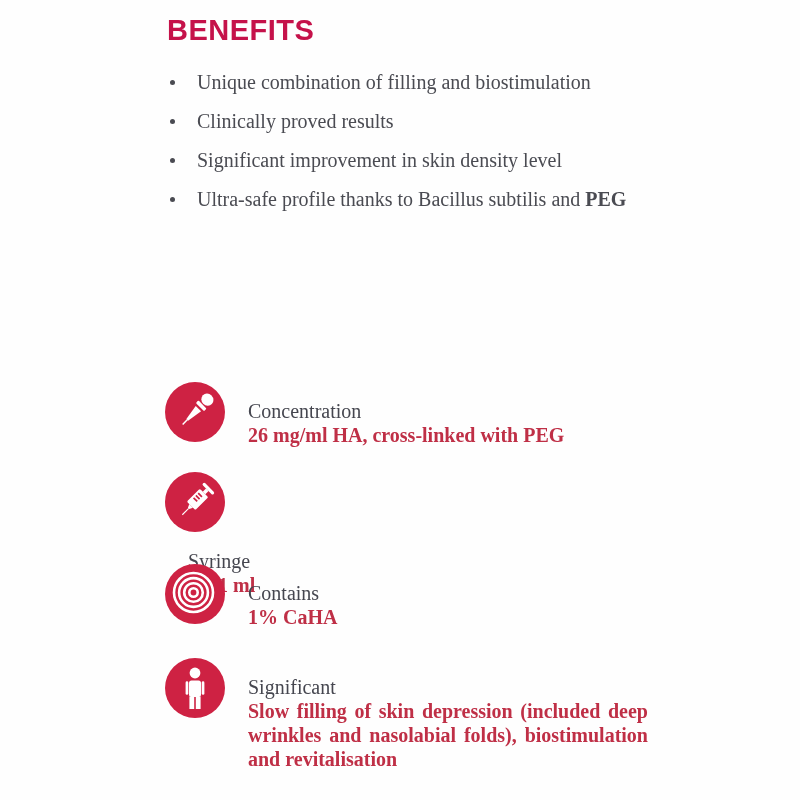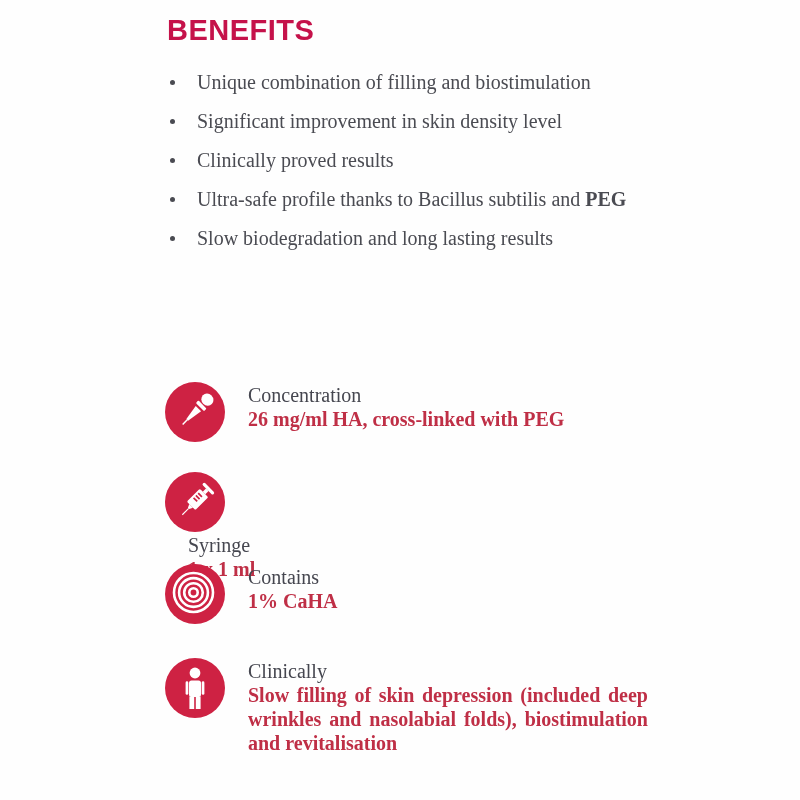--- a/index.html
+++ b/index.html
@@ -76,40 +76,40 @@
   .spec-icon svg { display: block; width: 60px; height: 60px; }
   .spec-text {
     margin-left: 23px;
     width: 400px;
     padding-top: 1px;
   }
   .spec-label {
     font-size: 20px;
     line-height: 24px;
     color: var(--label-dark);
+    margin-top: 16px;
   }
   .spec-value {
     font-size: 20px;
     line-height: 24px;
     font-weight: bold;
     color: var(--value-red);
   }
   .spec-value.justify { text-align: justify; }
 </style>
 </head>
 <body>
 
 <div class="page">
   <h1 class="benefits-heading">BENEFITS</h1>
   <ul class="benefits-list" id="benefits-list">
       <li class="benefit-item"><span>Unique combination of filling and biostimulation</span><b></b></li>
+      <li class="benefit-item"><span>Clinically proved results</span><b></b></li>
       <li class="benefit-item"><span>Significant improvement in skin density level</span><b></b></li>
-      <li class="benefit-item"><span>Clinically proved results</span><b></b></li>
       <li class="benefit-item"><span>Ultra-safe profile thanks to Bacillus subtilis and </span><b>PEG</b></li>
-      <li class="benefit-item"><span>Slow biodegradation and long lasting results</span><b></b></li>
     </ul>
   <section id="specs-section">
       <div class="spec-row row-0">
         <div class="spec-icon">
           <svg viewBox="0 0 60 60" xmlns="http://www.w3.org/2000/svg">
             <g transform="rotate(45 30 30)" fill="#ffffff">
               <ellipse cx="30" cy="12.5" rx="6.3" ry="5.8"></ellipse>
               <rect x="24.2" y="19.4" width="11.6" height="3.6" rx="1"></rect>
               <polygon points="26.2,25.2 33.8,25.2 31.2,41 28.8,41"></polygon>
               <rect x="29.3" y="41" width="1.5" height="6.5"></rect>
@@ -168,18 +168,18 @@
               <circle cx="30" cy="15" r="5.4"></circle>
               <rect x="24" y="22.5" width="12" height="16.5" rx="2.5"></rect>
               <rect x="20.6" y="23.3" width="2.7" height="13.5" rx="1.35"></rect>
               <rect x="36.7" y="23.3" width="2.7" height="13.5" rx="1.35"></rect>
               <rect x="24.4" y="38.6" width="4.8" height="12.4"></rect>
               <rect x="30.8" y="38.6" width="4.8" height="12.4"></rect>
             </g>
           </svg>
         </div>
         <div class="spec-text">
-          <div class="spec-label">Clinically</div>
+          <div class="spec-label">Significant</div>
           <div class="spec-value justify">Slow filling of skin depression (included deep wrinkles and nasolabial folds), biostimulation and revitalisation</div>
         </div>
       </div>
     </section>
 </div>
 
 </body></html>

